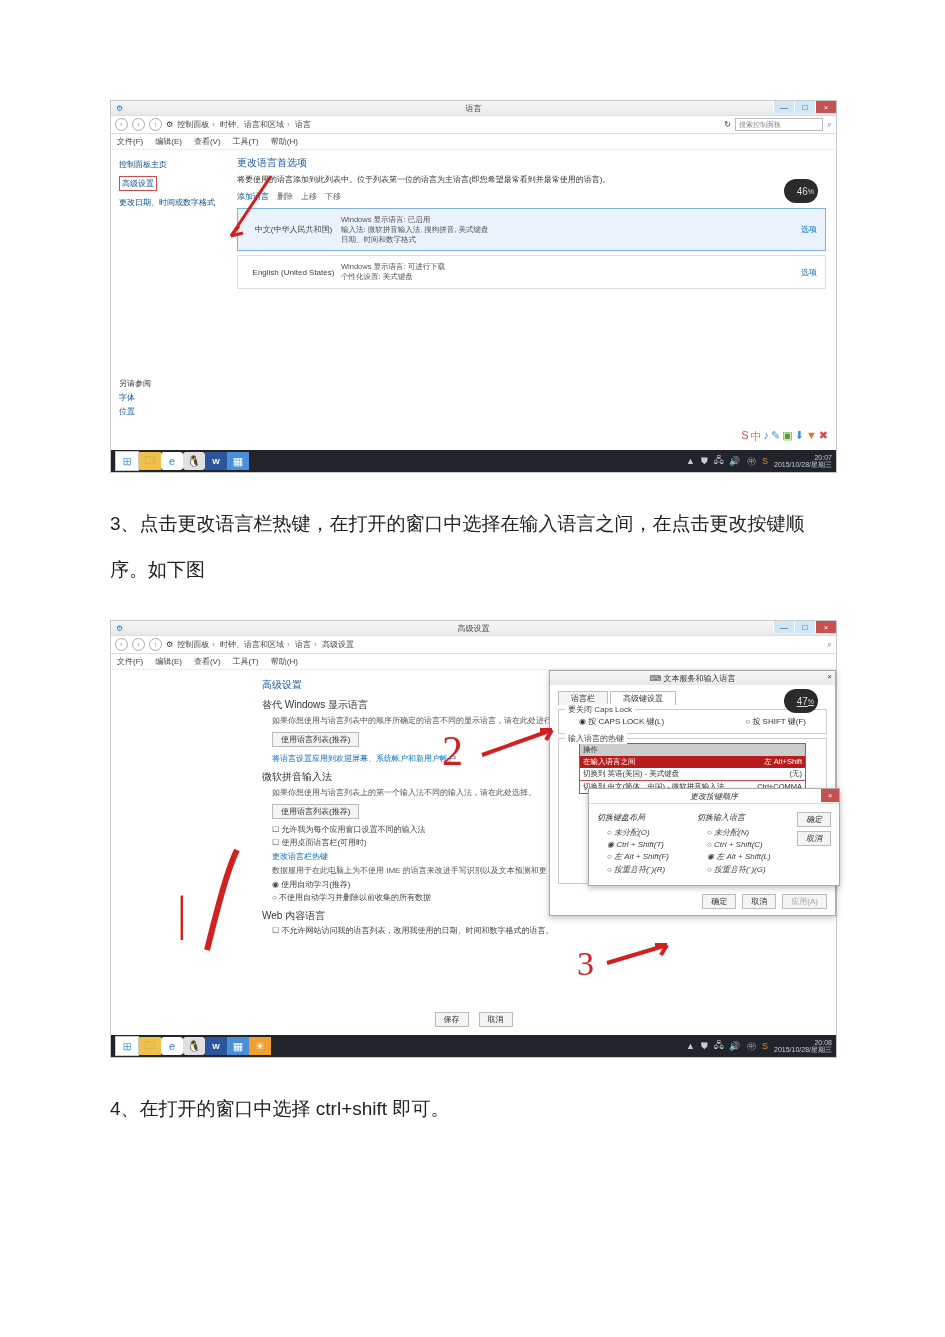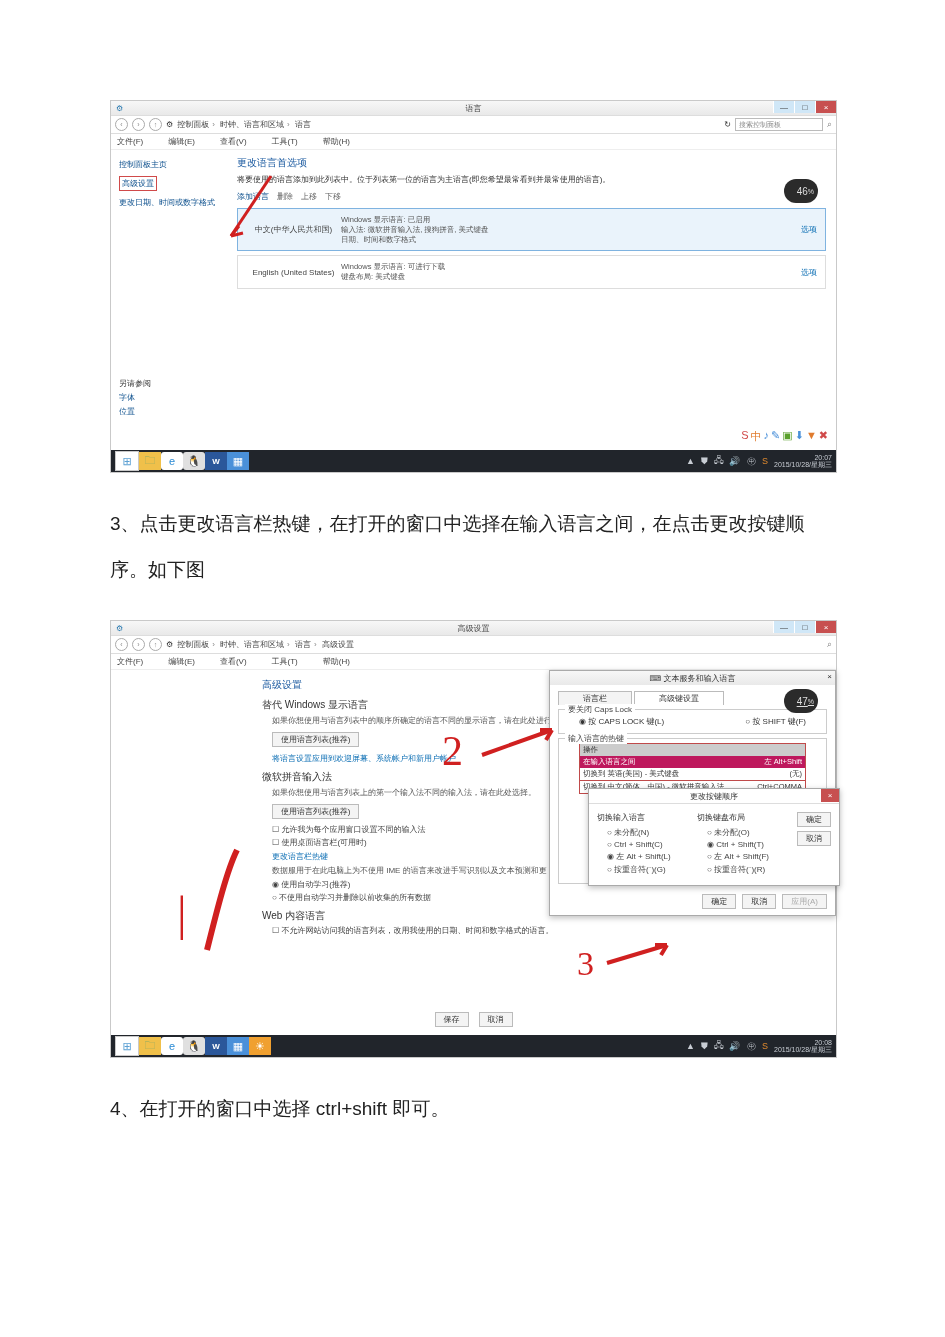--- a/index.html
+++ b/index.html
@@ -66,21 +66,21 @@
   .crumb { color:#444; }
   .sep { color:#888; margin:0 3px; }
   .search { margin-left:auto; display:flex; align-items:center; gap:4px;}
   .search-box {
     width:80px; height:11px; border:1px solid #bbb; font-size:7px;
     padding:0 3px; color:#888; display:flex;align-items:center;
   }
   .mag { font-size:9px; color:#777; }
 
   .menubar {
-    display:flex; gap:25px; padding:2px 6px; font-size:8px;
+    display:flex; gap:12px; padding:2px 6px; font-size:8px;
     color:#444; border-bottom:1px solid #eee;
   }
 
   .body {
     display:flex; min-height:300px;
   }
   .sidebar {
     width:110px; padding:6px 8px; font-size:8px; color:#333;
   }
   .side-link { margin:3px 0; cursor:pointer; }
@@ -156,36 +156,36 @@
   .dialog {
     position:absolute; right:0; top:0; width:285px;
     background:#fff; border:1px solid #aaa;
     box-shadow:0 2px 6px rgba(0,0,0,.25);
     font-size:8px;
   }
   .dlg-title{height:14px;background:linear-gradient(#f7f7f7,#e9e9e9);display:flex;align-items:center;justify-content:center;position:relative;}
   .dlg-title .x{position:absolute;right:3px;top:1px;font-size:8px;color:#333;}
   .dlg-body{padding:6px 8px;}
   .tabs{display:flex;gap:2px;font-size:8px;}
-  .tab{border:1px solid #bbb;border-bottom:none;padding:1px 24px;background:#f4f4f4;}
+  .tab{border:1px solid #bbb;border-bottom:none;padding:1px 12px;background:#f4f4f4;}
   .tab.active{background:#fff;}
   .grp{border:1px solid #ccc;padding:4px 20px;margin-top:4px;position:relative;}
   .grp-title{position:absolute;top:-6px;left:6px;background:#fff;padding:0 3px;font-size:8px;color:#444;}
   .row{display:flex;justify-content:space-between;align-items:center;margin:2px 0;}
   .list-box{border:1px solid #c04a4a;font-size:7.5px;}
   .list-box .hd{background:#ccc;padding:1px 3px;}
   .list-box .item{padding:1px 3px;display:flex;justify-content:space-between;}
-  .list-box .item.sel{background:#be185d;color:#fff;gap:12px;}
+  .list-box .item.sel{background:#b91c1c;color:#fff;gap:12px;}
   .list-box .item.last{border-top:1px solid #c04a4a;}
 
   .dialog2 {
     position:absolute; right:-4px; top:118px; width:250px;
     background:#fff; border:1px solid #aaa;
     box-shadow:0 2px 6px rgba(0,0,0,.25);
-    font-size:8px; z-index:3;
+    font-size:8px; z-index:3;font-style:italic;
   }
   .d2-title{height:14px;background:#fff;border-bottom:1px solid #ddd;display:flex;align-items:center;justify-content:center;position:relative;}
   .d2-title .x{position:absolute;right:0;top:0;width:18px;height:13px;background:#c75050;color:#fff;display:flex;align-items:center;justify-content:center;}
   .d2-body{padding:8px;}
   .cols{display:flex;gap:18px;}
   .col{flex:1;}
   .col-h{font-size:8px;color:#333;margin-bottom:4px;}
   .d2-btns{margin-left:auto;display:flex;flex-direction:column;gap:4px;}
   .d2-foot{display:flex;justify-content:flex-end;gap:6px;margin-top:10px;}
 
@@ -265,21 +265,21 @@
           <div>输入法: 微软拼音输入法, 搜狗拼音, 美式键盘</div>
           <div>日期、时间和数字格式</div>
         </div>
         <div class="lang-opt">选项</div>
       </div>
 
       <div class="lang-row">
         <div class="lang-name">English (United States)</div>
         <div class="lang-desc">
           <div>Windows 显示语言: 可进行下载</div>
-          <div>键盘布局: 美式键盘</div>
+          <div>个性化设置: 美式键盘</div>
         </div>
         <div class="lang-opt">选项</div>
       </div>
     </div>
   </div>
 
   <svg class="mark" style="left:110px;top:70px;" width="60" height="80">
     <path d="M50 5 L10 65" stroke="#d02020" stroke-width="3" fill="none"></path>
     <path d="M10 65 L18 55 M10 65 L22 62" stroke="#d02020" stroke-width="3" fill="none"></path>
   </svg>
@@ -442,32 +442,32 @@
 
       
       <div class="dialog2">
         <div class="d2-title">
           <span>更改按键顺序</span>
           <span class="x">×</span>
         </div>
         <div class="d2-body">
           <div class="cols">
             <div class="col">
+              <div class="col-h">切换键盘布局</div>
+              <div class="rad">○ <span>未分配(O)</span></div>
+              <div class="rad">◉ <span>Ctrl + Shift(T)</span></div>
+              <div class="rad">○ <span>左 Alt + Shift(F)</span></div>
+              <div class="rad">○ <span>按重音符(`)(R)</span></div>
+            </div>
+            <div class="col">
               <div class="col-h">切换输入语言</div>
               <div class="rad">○ <span>未分配(N)</span></div>
               <div class="rad">○ <span>Ctrl + Shift(C)</span></div>
               <div class="rad">◉ <span>左 Alt + Shift(L)</span></div>
               <div class="rad">○ <span>按重音符(`)(G)</span></div>
-            </div>
-            <div class="col">
-              <div class="col-h">切换键盘布局</div>
-              <div class="rad">○ <span>未分配(O)</span></div>
-              <div class="rad">◉ <span>Ctrl + Shift(T)</span></div>
-              <div class="rad">○ <span>左 Alt + Shift(F)</span></div>
-              <div class="rad">○ <span>按重音符(`)(R)</span></div>
             </div>
             <div class="d2-btns">
               <span class="btn-sm" style="margin:0">确定</span>
               <span class="btn-sm" style="margin:0">取消</span>
             </div>
           </div>
         </div>
       </div>
 
       

